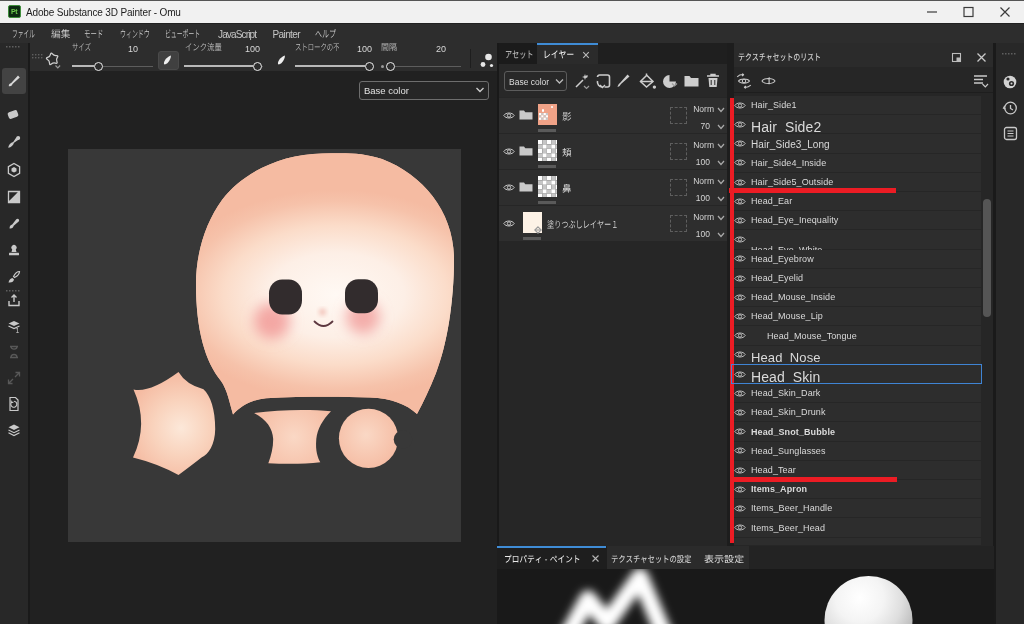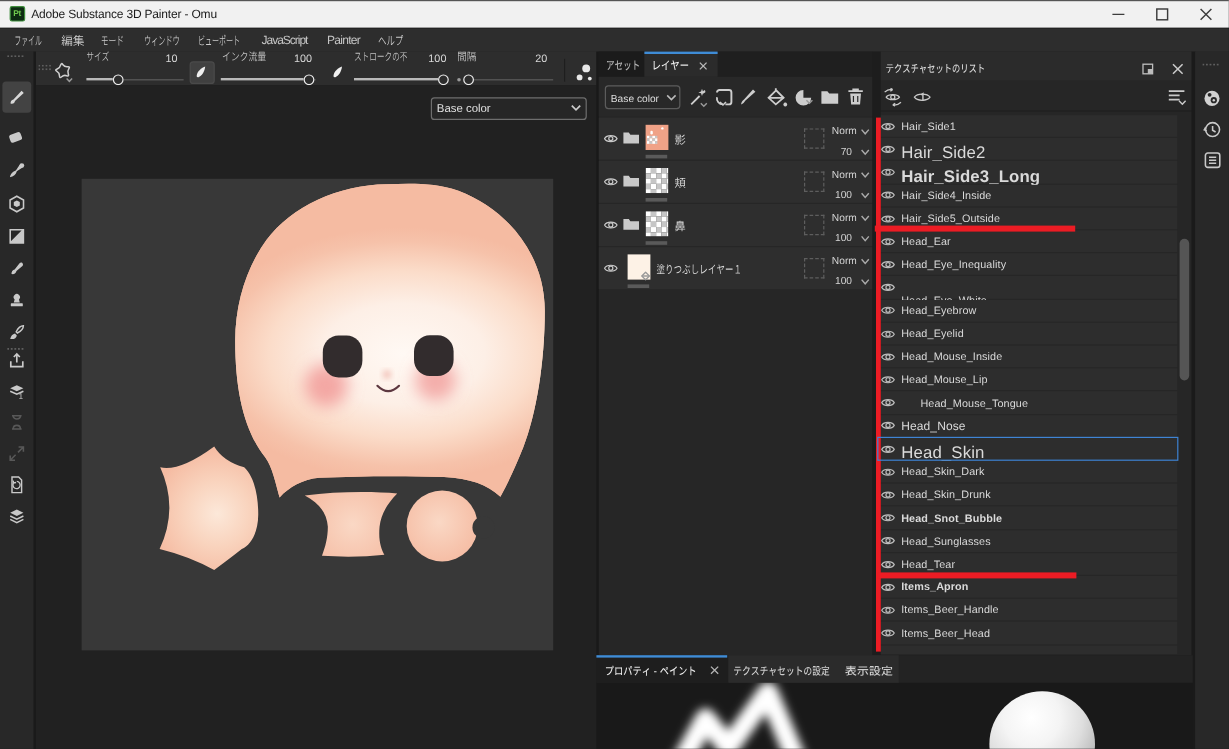--- a/index.html
+++ b/index.html
@@ -124,21 +124,21 @@
         <rect x="9" y="3" width="1.4" height="1.4"></rect>
       </g>
     </svg>
 <svg class="abs" style="left:42px;top:50px" width="22" height="20" viewBox="0 0 22 20">
 <path d="M8.49 4.34 Q9.00 1.96 10.44 3.93 Q11.88 5.89 14.31 5.65 Q16.74 5.40 15.31 7.38 Q13.88 9.36 14.87 11.59 Q15.85 13.82 13.53 13.07 Q11.21 12.33 9.39 13.95 Q7.57 15.58 7.56 13.14 Q7.56 10.70 5.45 9.47 Q3.34 8.25 5.66 7.49 Q7.97 6.72 8.49 4.34 Z" fill="none" stroke="#cfcfcf" stroke-width="1.3"></path>
 <path d="M13.5 15.5 l2.3 2.3 l2.3 -2.3" fill="none" stroke="#9a9a9a" stroke-width="1.2"></path>
 </svg>
 <svg style="position:absolute;left:72.0px;top:40.1px" width="21.0" height="14.4" viewBox="0 0 21.0 14.4">
       <path transform="translate(0,10.35) scale(0.7037,1)" d="M0.6 -5.1V-4.5C0.7 -4.5 1.1 -4.5 1.5 -4.5H2.5V-3.0C2.5 -2.7 2.5 -2.3 2.5 -2.2H3.2C3.2 -2.3 3.2 -2.7 3.2 -3.0V-4.5H5.8V-4.1C5.8 -1.5 5.0 -0.8 3.3 -0.1L3.9 0.4C5.9 -0.5 6.4 -1.7 6.4 -4.2V-4.5H7.5C7.9 -4.5 8.2 -4.5 8.3 -4.5V-5.1C8.2 -5.1 7.9 -5.1 7.5 -5.1H6.4V-6.3C6.4 -6.6 6.5 -6.9 6.5 -7.0H5.8C5.8 -6.9 5.8 -6.6 5.8 -6.3V-5.1H3.2V-6.3C3.2 -6.6 3.2 -6.8 3.2 -6.9H2.5C2.5 -6.7 2.5 -6.5 2.5 -6.3V-5.1H1.5C1.1 -5.1 0.7 -5.1 0.6 -5.1Z M9.8 -3.2 10.1 -2.6C11.4 -3.0 12.7 -3.5 13.6 -4.1V-0.7C13.6 -0.3 13.6 0.1 13.6 0.3H14.3C14.3 0.1 14.3 -0.3 14.3 -0.7V-4.5C15.2 -5.1 16.0 -5.8 16.7 -6.5L16.2 -7.0C15.6 -6.2 14.7 -5.5 13.7 -4.9C12.7 -4.3 11.4 -3.6 9.8 -3.2Z M24.8 -7.3 24.4 -7.1C24.6 -6.8 24.9 -6.2 25.1 -5.9L25.5 -6.1C25.4 -6.4 25.0 -7.0 24.8 -7.3ZM25.8 -7.6 25.4 -7.4C25.6 -7.1 25.9 -6.6 26.1 -6.2L26.5 -6.4C26.4 -6.7 26.0 -7.3 25.8 -7.6ZM25.0 -5.9 24.6 -6.2C24.4 -6.1 24.2 -6.1 23.9 -6.1C23.6 -6.1 20.7 -6.1 20.4 -6.1C20.1 -6.1 19.6 -6.1 19.5 -6.2V-5.4C19.6 -5.4 20.1 -5.5 20.4 -5.5C20.7 -5.5 23.7 -5.5 24.0 -5.5C23.8 -4.7 23.1 -3.6 22.5 -2.9C21.5 -1.9 20.2 -0.8 18.8 -0.2L19.3 0.3C20.6 -0.3 21.8 -1.3 22.8 -2.3C23.7 -1.5 24.7 -0.4 25.3 0.4L25.9 -0.1C25.3 -0.8 24.2 -2.0 23.2 -2.8C23.9 -3.6 24.5 -4.7 24.8 -5.5C24.8 -5.6 24.9 -5.8 25.0 -5.9Z" fill="#c4c4c4"></path>
     </svg>
-<div class="abs" style="left:128px;top:44px;width:20px;text-align:right;font-size:9px;color:#d8d8d8">10</div>
+<div class="abs" style="left:128px;top:44px;width:20px;text-align:left;font-size:9px;color:#d8d8d8">10</div>
 <div class="abs" style="left:72px;top:65.2px;width:22.1px;height:1.6px;background:#b9b9b9"></div>
     <div class="abs" style="left:103.1px;top:65.5px;width:49.9px;height:1px;background:#5d5d5d"></div>
     <div class="abs" style="left:94.1px;top:61.5px;width:9px;height:9px;border:1.6px solid #ececec;border-radius:50%;background:#2d2d2d"></div>
 <div class="abs" style="left:157.5px;top:50.5px;width:21px;height:19px;background:#404040;border-radius:3px;border:1px solid #4a4a4a"></div>
 <svg class="abs" style="left:160px;top:52px" width="16" height="16" viewBox="0 0 16 16">
       <path d="M4 12 C3.5 10 5.5 5.5 11 3.5 C10.5 8 8 11.5 5.5 12.3 C4.8 12.5 4.2 12.4 4 12 Z" fill="#efefef"></path>
     </svg>
 <svg style="position:absolute;left:184.9px;top:40.1px" width="38.8" height="14.4" viewBox="0 0 38.8 14.4">
       <path transform="translate(0,10.35) scale(0.8178,1)" d="M0.8 -3.2 1.1 -2.6C2.4 -3.0 3.7 -3.5 4.6 -4.1V-0.7C4.6 -0.3 4.6 0.1 4.6 0.3H5.3C5.3 0.1 5.3 -0.3 5.3 -0.7V-4.5C6.2 -5.1 7.0 -5.8 7.7 -6.5L7.2 -7.0C6.6 -6.2 5.7 -5.5 4.7 -4.9C3.7 -4.3 2.4 -3.6 0.8 -3.2Z M11.0 -6.6 10.6 -6.1C11.2 -5.6 12.4 -4.7 12.8 -4.2L13.3 -4.7C12.8 -5.2 11.7 -6.1 11.0 -6.6ZM10.3 -0.5 10.7 0.1C12.3 -0.1 13.4 -0.7 14.3 -1.3C15.7 -2.1 16.7 -3.4 17.3 -4.5L16.9 -5.1C16.4 -4.0 15.3 -2.7 13.9 -1.9C13.1 -1.3 11.9 -0.8 10.3 -0.5Z M22.8 -7.0 22.0 -7.2C22.0 -7.0 21.9 -6.7 21.8 -6.6C21.4 -5.7 20.5 -4.4 18.9 -3.5L19.5 -3.1C20.5 -3.7 21.2 -4.5 21.8 -5.3H24.9C24.7 -4.5 24.2 -3.3 23.4 -2.4C22.6 -1.5 21.5 -0.6 19.9 -0.2L20.4 0.4C22.1 -0.3 23.2 -1.1 24.0 -2.1C24.8 -3.0 25.4 -4.3 25.6 -5.2C25.6 -5.3 25.7 -5.5 25.8 -5.6L25.3 -6.0C25.1 -5.9 24.9 -5.9 24.7 -5.9H22.2L22.4 -6.3C22.5 -6.5 22.6 -6.8 22.8 -7.0Z M32.2 -3.2V0.3H32.8V-3.2ZM30.6 -3.3V-2.4C30.6 -1.5 30.5 -0.5 29.4 0.3C29.5 0.4 29.8 0.6 29.8 0.7C31.1 -0.2 31.2 -1.3 31.2 -2.3V-3.3ZM27.8 -7.0C28.4 -6.8 29.1 -6.3 29.4 -6.0L29.8 -6.5C29.4 -6.8 28.7 -7.2 28.2 -7.5ZM27.4 -4.6C27.9 -4.3 28.6 -3.9 29.0 -3.6L29.3 -4.1C29.0 -4.4 28.3 -4.8 27.7 -5.0ZM27.6 0.2 28.1 0.6C28.6 -0.3 29.2 -1.4 29.7 -2.4L29.2 -2.7C28.7 -1.7 28.1 -0.5 27.6 0.2ZM33.8 -3.3V-0.4C33.8 0.2 33.9 0.3 34.0 0.4C34.1 0.5 34.3 0.6 34.5 0.6C34.6 0.6 34.8 0.6 34.9 0.6C35.1 0.6 35.3 0.5 35.4 0.5C35.5 0.4 35.5 0.3 35.6 0.1C35.6 -0.0 35.7 -0.5 35.7 -0.9C35.5 -1.0 35.4 -1.0 35.2 -1.1C35.2 -0.7 35.2 -0.4 35.2 -0.2C35.2 -0.1 35.2 0.0 35.1 0.0C35.1 0.1 35.0 0.1 34.9 0.1C34.8 0.1 34.7 0.1 34.6 0.1C34.6 0.1 34.5 0.1 34.5 0.0C34.4 -0.0 34.4 -0.1 34.4 -0.3V-3.3ZM29.9 -4.3 30.0 -3.7C31.2 -3.7 32.9 -3.8 34.6 -3.9C34.8 -3.7 35.0 -3.5 35.1 -3.3L35.6 -3.6C35.3 -4.1 34.5 -4.9 33.9 -5.4L33.4 -5.2C33.7 -5.0 33.9 -4.7 34.2 -4.4L31.6 -4.3C31.9 -4.8 32.2 -5.3 32.4 -5.8H35.5V-6.4H32.9V-7.5H32.2V-6.4H29.8V-5.8H31.8C31.5 -5.3 31.2 -4.7 31.0 -4.3Z M38.2 -6.0H42.8V-5.5H38.2ZM38.2 -6.9H42.8V-6.4H38.2ZM37.6 -7.3V-5.1H43.4V-7.3ZM36.5 -4.7V-4.2H44.5V-4.7ZM38.0 -2.5H40.2V-1.9H38.0ZM40.8 -2.5H43.1V-1.9H40.8ZM38.0 -3.4H40.2V-2.8H38.0ZM40.8 -3.4H43.1V-2.8H40.8ZM36.4 0.0V0.5H44.6V0.0H40.8V-0.6H43.9V-1.0H40.8V-1.5H43.7V-3.8H37.4V-1.5H40.2V-1.0H37.2V-0.6H40.2V0.0Z" fill="#c4c4c4"></path>
     </svg>
@@ -151,21 +151,21 @@
     </svg>
 <svg style="position:absolute;left:295.0px;top:40.1px" width="46.5" height="14.4" viewBox="0 0 46.5 14.4">
       <path transform="translate(0,10.35) scale(0.7063,1)" d="M7.1 -6.0 6.7 -6.3C6.6 -6.3 6.4 -6.3 6.1 -6.3C5.8 -6.3 2.9 -6.3 2.6 -6.3C2.3 -6.3 1.8 -6.3 1.7 -6.3V-5.6C1.8 -5.6 2.3 -5.6 2.6 -5.6C2.9 -5.6 5.9 -5.6 6.2 -5.6C5.9 -4.9 5.3 -3.8 4.7 -3.1C3.7 -2.0 2.4 -0.9 0.9 -0.4L1.4 0.2C2.8 -0.4 4.0 -1.4 5.0 -2.5C5.9 -1.7 6.9 -0.6 7.5 0.2L8.1 -0.3C7.5 -1.0 6.4 -2.2 5.4 -3.0C6.0 -3.8 6.6 -4.9 6.9 -5.6C7.0 -5.8 7.1 -5.9 7.1 -6.0Z M12.1 -0.8C12.1 -0.4 12.1 -0.0 12.0 0.3H12.8C12.8 -0.0 12.7 -0.5 12.7 -0.8L12.7 -3.8C13.7 -3.5 15.3 -2.9 16.3 -2.4L16.6 -3.0C15.6 -3.5 13.9 -4.2 12.7 -4.5V-6.0C12.7 -6.3 12.8 -6.7 12.8 -6.9H12.0C12.1 -6.7 12.1 -6.3 12.1 -6.0C12.1 -5.3 12.1 -1.3 12.1 -0.8Z M19.4 -6.1C19.4 -5.9 19.4 -5.7 19.4 -5.5C19.4 -5.1 19.4 -1.4 19.4 -1.0C19.4 -0.7 19.3 -0.1 19.3 0.0H20.0L20.0 -0.5H25.0L25.0 0.0H25.7C25.7 -0.1 25.7 -0.7 25.7 -1.0C25.7 -1.3 25.7 -5.1 25.7 -5.5C25.7 -5.7 25.7 -5.9 25.7 -6.1C25.4 -6.1 25.1 -6.1 24.9 -6.1C24.5 -6.1 20.6 -6.1 20.1 -6.1C19.9 -6.1 19.7 -6.1 19.4 -6.1ZM20.0 -1.1V-5.5H25.0V-1.1Z M27.9 -3.9V-3.1C28.2 -3.1 28.7 -3.1 29.2 -3.1C29.8 -3.1 33.5 -3.1 34.1 -3.1C34.5 -3.1 34.9 -3.1 35.1 -3.1V-3.9C34.9 -3.8 34.6 -3.8 34.1 -3.8C33.5 -3.8 29.7 -3.8 29.2 -3.8C28.6 -3.8 28.2 -3.8 27.9 -3.9Z M40.8 -7.0 40.0 -7.2C40.0 -7.0 39.9 -6.7 39.8 -6.6C39.4 -5.7 38.5 -4.4 36.9 -3.5L37.5 -3.1C38.5 -3.7 39.2 -4.5 39.8 -5.3H42.9C42.7 -4.5 42.2 -3.3 41.4 -2.4C40.6 -1.5 39.5 -0.6 37.9 -0.2L38.4 0.4C40.1 -0.3 41.2 -1.1 42.0 -2.1C42.8 -3.0 43.4 -4.3 43.6 -5.2C43.6 -5.3 43.7 -5.5 43.8 -5.6L43.3 -6.0C43.1 -5.9 42.9 -5.9 42.7 -5.9H40.2L40.4 -6.3C40.5 -6.5 40.6 -6.8 40.8 -7.0Z M49.3 -5.8C49.2 -5.0 49.1 -4.1 48.8 -3.3C48.4 -1.8 47.8 -1.2 47.4 -1.2C47.0 -1.2 46.4 -1.7 46.4 -2.8C46.4 -4.1 47.6 -5.6 49.3 -5.8ZM50.0 -5.8C51.6 -5.7 52.5 -4.5 52.5 -3.2C52.5 -1.6 51.3 -0.7 50.2 -0.4C50.0 -0.4 49.7 -0.4 49.4 -0.3L49.8 0.3C51.9 -0.0 53.1 -1.3 53.1 -3.1C53.1 -4.9 51.8 -6.4 49.7 -6.4C47.6 -6.4 45.8 -4.7 45.8 -2.8C45.8 -1.3 46.6 -0.4 47.4 -0.4C48.2 -0.4 48.9 -1.3 49.5 -3.2C49.7 -4.0 49.9 -5.0 50.0 -5.8Z M59.0 -4.4C60.1 -3.6 61.5 -2.6 62.1 -1.9L62.6 -2.4C61.9 -3.1 60.6 -4.1 59.5 -4.7ZM54.6 -6.9V-6.3H58.7C57.8 -4.7 56.2 -3.2 54.4 -2.3C54.5 -2.1 54.7 -1.9 54.8 -1.8C56.1 -2.4 57.2 -3.4 58.2 -4.5V0.7H58.8V-5.3C59.1 -5.6 59.3 -5.9 59.5 -6.3H62.4V-6.9Z" fill="#c4c4c4"></path>
     </svg>
 <div class="abs" style="left:352px;top:44px;width:20px;text-align:right;font-size:9px;color:#d8d8d8">100</div>
 <div class="abs" style="left:295px;top:65.2px;width:70.1px;height:1.6px;background:#b9b9b9"></div>
     <div class="abs" style="left:365.1px;top:61.5px;width:9px;height:9px;border:1.6px solid #ececec;border-radius:50%;background:#2d2d2d"></div>
 <svg style="position:absolute;left:381.0px;top:40.1px" width="18.0" height="14.4" viewBox="0 0 18.0 14.4">
       <path transform="translate(0,10.35) scale(0.8889,1)" d="M5.6 -1.5V-0.6H3.4V-1.5ZM5.6 -2.0H3.4V-2.9H5.6ZM2.8 -3.4V0.3H3.4V-0.1H6.2V-3.4ZM3.5 -5.4V-4.6H1.4V-5.4ZM3.5 -5.9H1.4V-6.7H3.5ZM7.6 -5.4V-4.6H5.5V-5.4ZM7.6 -5.9H5.5V-6.7H7.6ZM7.9 -7.2H4.9V-4.1H7.6V-0.1C7.6 0.0 7.6 0.1 7.4 0.1C7.2 0.1 6.7 0.1 6.1 0.1C6.2 0.3 6.3 0.5 6.3 0.7C7.1 0.7 7.6 0.7 7.8 0.6C8.1 0.5 8.2 0.3 8.2 -0.1V-7.2ZM0.8 -7.2V0.7H1.4V-4.1H4.1V-7.2Z M13.6 -5.6H16.3V-4.6H13.6ZM13.0 -6.0V-4.1H16.9V-6.0ZM12.5 -7.0V-6.5H17.4V-7.0ZM13.6 -1.4V-1.0H14.6V0.5H15.1V-1.0H16.3V-1.4ZM16.8 -3.1V-2.3L16.8 -2.3C16.8 -2.3 16.7 -2.3 16.6 -2.3C16.5 -2.3 16.0 -2.3 15.9 -2.3C15.7 -2.3 15.6 -2.3 15.6 -2.4V-3.1ZM12.4 -3.6V0.7H13.0V-3.1H14.1C14.0 -2.5 13.7 -2.1 13.0 -1.9C13.1 -1.9 13.2 -1.7 13.3 -1.6C14.1 -1.9 14.4 -2.3 14.5 -3.1H15.2V-2.4C15.2 -2.0 15.3 -1.9 15.8 -1.9C15.9 -1.9 16.6 -1.9 16.7 -1.9L16.8 -1.9V0.1C16.8 0.2 16.8 0.2 16.7 0.2C16.6 0.2 16.3 0.2 15.9 0.2C16.0 0.3 16.1 0.5 16.1 0.7C16.6 0.7 16.9 0.7 17.1 0.6C17.3 0.5 17.4 0.4 17.4 0.1V-3.6ZM9.7 -7.2V0.7H10.3V-6.6H11.4C11.3 -6.0 11.0 -5.2 10.7 -4.5C11.4 -3.8 11.5 -3.1 11.5 -2.7C11.5 -2.4 11.5 -2.1 11.3 -2.0C11.3 -2.0 11.2 -1.9 11.1 -1.9C11.0 -1.9 10.8 -1.9 10.6 -1.9C10.7 -1.8 10.7 -1.6 10.7 -1.4C10.9 -1.4 11.1 -1.4 11.3 -1.4C11.5 -1.5 11.6 -1.5 11.7 -1.6C12.0 -1.8 12.1 -2.1 12.1 -2.6C12.1 -3.2 11.9 -3.8 11.3 -4.6C11.6 -5.3 11.9 -6.2 12.1 -6.9L11.7 -7.2L11.7 -7.2Z" fill="#c4c4c4"></path>
     </svg>
-<div class="abs" style="left:436px;top:44px;width:20px;text-align:right;font-size:9px;color:#d8d8d8">20</div>
+<div class="abs" style="left:436px;top:44px;width:20px;text-align:left;font-size:9px;color:#d8d8d8">20</div>
 <div class="abs" style="left:381px;top:64.7px;width:3px;height:3px;border-radius:50%;background:#9a9a9a"></div>
 <div class="abs" style="left:389px;top:65.2px;width:-3.0px;height:1.6px;background:#b9b9b9"></div>
     <div class="abs" style="left:395.0px;top:65.5px;width:66.0px;height:1px;background:#5d5d5d"></div>
     <div class="abs" style="left:386.0px;top:61.5px;width:9px;height:9px;border:1.6px solid #ececec;border-radius:50%;background:#2d2d2d"></div>
 <div class="abs" style="left:470px;top:49px;width:1px;height:19px;background:#1e1e1e"></div>
 <svg class="abs" style="left:478px;top:50px" width="20" height="20" viewBox="0 0 20 20">
 <circle cx="10.5" cy="7" r="3.3" fill="#e8e8e8"></circle>
       <circle cx="5" cy="14.5" r="2.4" fill="#e8e8e8"></circle>
       <circle cx="13.5" cy="15.5" r="1.6" fill="#e8e8e8"></circle>
     </svg>
@@ -502,21 +502,21 @@
 <svg class="abs" style="left:734.0px;top:119.9px" width="12" height="9" viewBox="0 0 12 9">
       <path d="M0.8 4.5 C2.6 1.2 9.4 1.2 11.2 4.5 C9.4 7.8 2.6 7.8 0.8 4.5 Z" fill="none" stroke="#bdbdbd" stroke-width="1"></path>
       <circle cx="6" cy="4.5" r="1.7" fill="none" stroke="#bdbdbd" stroke-width="1"></circle>
     </svg>
 <div class="abs" style="left:751px;top:119.4px;font-size:14px;font-weight:normal;color:#dadada;letter-spacing:0.1px">Hair_Side2</div>
 <div class="abs" style="left:734px;top:134.4px;width:247px;height:18.2px;background:#2d2d2d"></div>
 <svg class="abs" style="left:734.0px;top:139.1px" width="12" height="9" viewBox="0 0 12 9">
       <path d="M0.8 4.5 C2.6 1.2 9.4 1.2 11.2 4.5 C9.4 7.8 2.6 7.8 0.8 4.5 Z" fill="none" stroke="#bdbdbd" stroke-width="1"></path>
       <circle cx="6" cy="4.5" r="1.7" fill="none" stroke="#bdbdbd" stroke-width="1"></circle>
     </svg>
-<div class="abs" style="left:751px;top:138.6px;font-size:14px;font-weight:bold;color:#dadada;letter-spacing:0.1px">Hair_Side3_Long</div>
+<div class="abs" style="left:751px;top:138.6px;font-size:10px;font-weight:normal;color:#dadada;letter-spacing:0.1px">Hair_Side3_Long</div>
 <div class="abs" style="left:734px;top:153.6px;width:247px;height:18.2px;background:#2d2d2d"></div>
 <svg class="abs" style="left:734.0px;top:158.3px" width="12" height="9" viewBox="0 0 12 9">
       <path d="M0.8 4.5 C2.6 1.2 9.4 1.2 11.2 4.5 C9.4 7.8 2.6 7.8 0.8 4.5 Z" fill="none" stroke="#bdbdbd" stroke-width="1"></path>
       <circle cx="6" cy="4.5" r="1.7" fill="none" stroke="#bdbdbd" stroke-width="1"></circle>
     </svg>
 <div class="abs" style="left:751px;top:157.8px;font-size:9px;font-weight:normal;color:#dadada;letter-spacing:0.1px">Hair_Side4_Inside</div>
 <div class="abs" style="left:734px;top:172.8px;width:247px;height:18.2px;background:#2d2d2d"></div>
 <svg class="abs" style="left:734.0px;top:177.5px" width="12" height="9" viewBox="0 0 12 9">
       <path d="M0.8 4.5 C2.6 1.2 9.4 1.2 11.2 4.5 C9.4 7.8 2.6 7.8 0.8 4.5 Z" fill="none" stroke="#bdbdbd" stroke-width="1"></path>
       <circle cx="6" cy="4.5" r="1.7" fill="none" stroke="#bdbdbd" stroke-width="1"></circle>
@@ -568,21 +568,21 @@
 <svg class="abs" style="left:734.0px;top:331.1px" width="12" height="9" viewBox="0 0 12 9">
       <path d="M0.8 4.5 C2.6 1.2 9.4 1.2 11.2 4.5 C9.4 7.8 2.6 7.8 0.8 4.5 Z" fill="none" stroke="#bdbdbd" stroke-width="1"></path>
       <circle cx="6" cy="4.5" r="1.7" fill="none" stroke="#bdbdbd" stroke-width="1"></circle>
     </svg>
 <div class="abs" style="left:767px;top:330.6px;font-size:9px;font-weight:normal;color:#dadada;letter-spacing:0.1px">Head_Mouse_Tongue</div>
 <div class="abs" style="left:734px;top:345.6px;width:247px;height:18.2px;background:#2d2d2d"></div>
 <svg class="abs" style="left:734.0px;top:350.3px" width="12" height="9" viewBox="0 0 12 9">
       <path d="M0.8 4.5 C2.6 1.2 9.4 1.2 11.2 4.5 C9.4 7.8 2.6 7.8 0.8 4.5 Z" fill="none" stroke="#bdbdbd" stroke-width="1"></path>
       <circle cx="6" cy="4.5" r="1.7" fill="none" stroke="#bdbdbd" stroke-width="1"></circle>
     </svg>
-<div class="abs" style="left:751px;top:349.8px;font-size:10px;font-weight:normal;color:#dadada;letter-spacing:0.1px">Head_Nose</div>
+<div class="abs" style="left:751px;top:349.8px;font-size:13px;font-weight:normal;color:#dadada;letter-spacing:0.1px">Head_Nose</div>
 <div class="abs" style="left:734px;top:364.8px;width:247px;height:18.2px;background:#2d2d2d"></div>
 <svg class="abs" style="left:734.0px;top:369.5px" width="12" height="9" viewBox="0 0 12 9">
       <path d="M0.8 4.5 C2.6 1.2 9.4 1.2 11.2 4.5 C9.4 7.8 2.6 7.8 0.8 4.5 Z" fill="none" stroke="#bdbdbd" stroke-width="1"></path>
       <circle cx="6" cy="4.5" r="1.7" fill="none" stroke="#bdbdbd" stroke-width="1"></circle>
     </svg>
 <div class="abs" style="left:751px;top:369.0px;font-size:14px;font-weight:normal;color:#dadada;letter-spacing:0.1px">Head_Skin</div>
 <div class="abs" style="left:730.5px;top:363.6px;width:251px;height:20.6px;border:1.2px solid #3f84d4;z-index:60"></div>
 <div class="abs" style="left:734px;top:384.0px;width:247px;height:18.2px;background:#2d2d2d"></div>
 <svg class="abs" style="left:734.0px;top:388.7px" width="12" height="9" viewBox="0 0 12 9">
       <path d="M0.8 4.5 C2.6 1.2 9.4 1.2 11.2 4.5 C9.4 7.8 2.6 7.8 0.8 4.5 Z" fill="none" stroke="#bdbdbd" stroke-width="1"></path>

